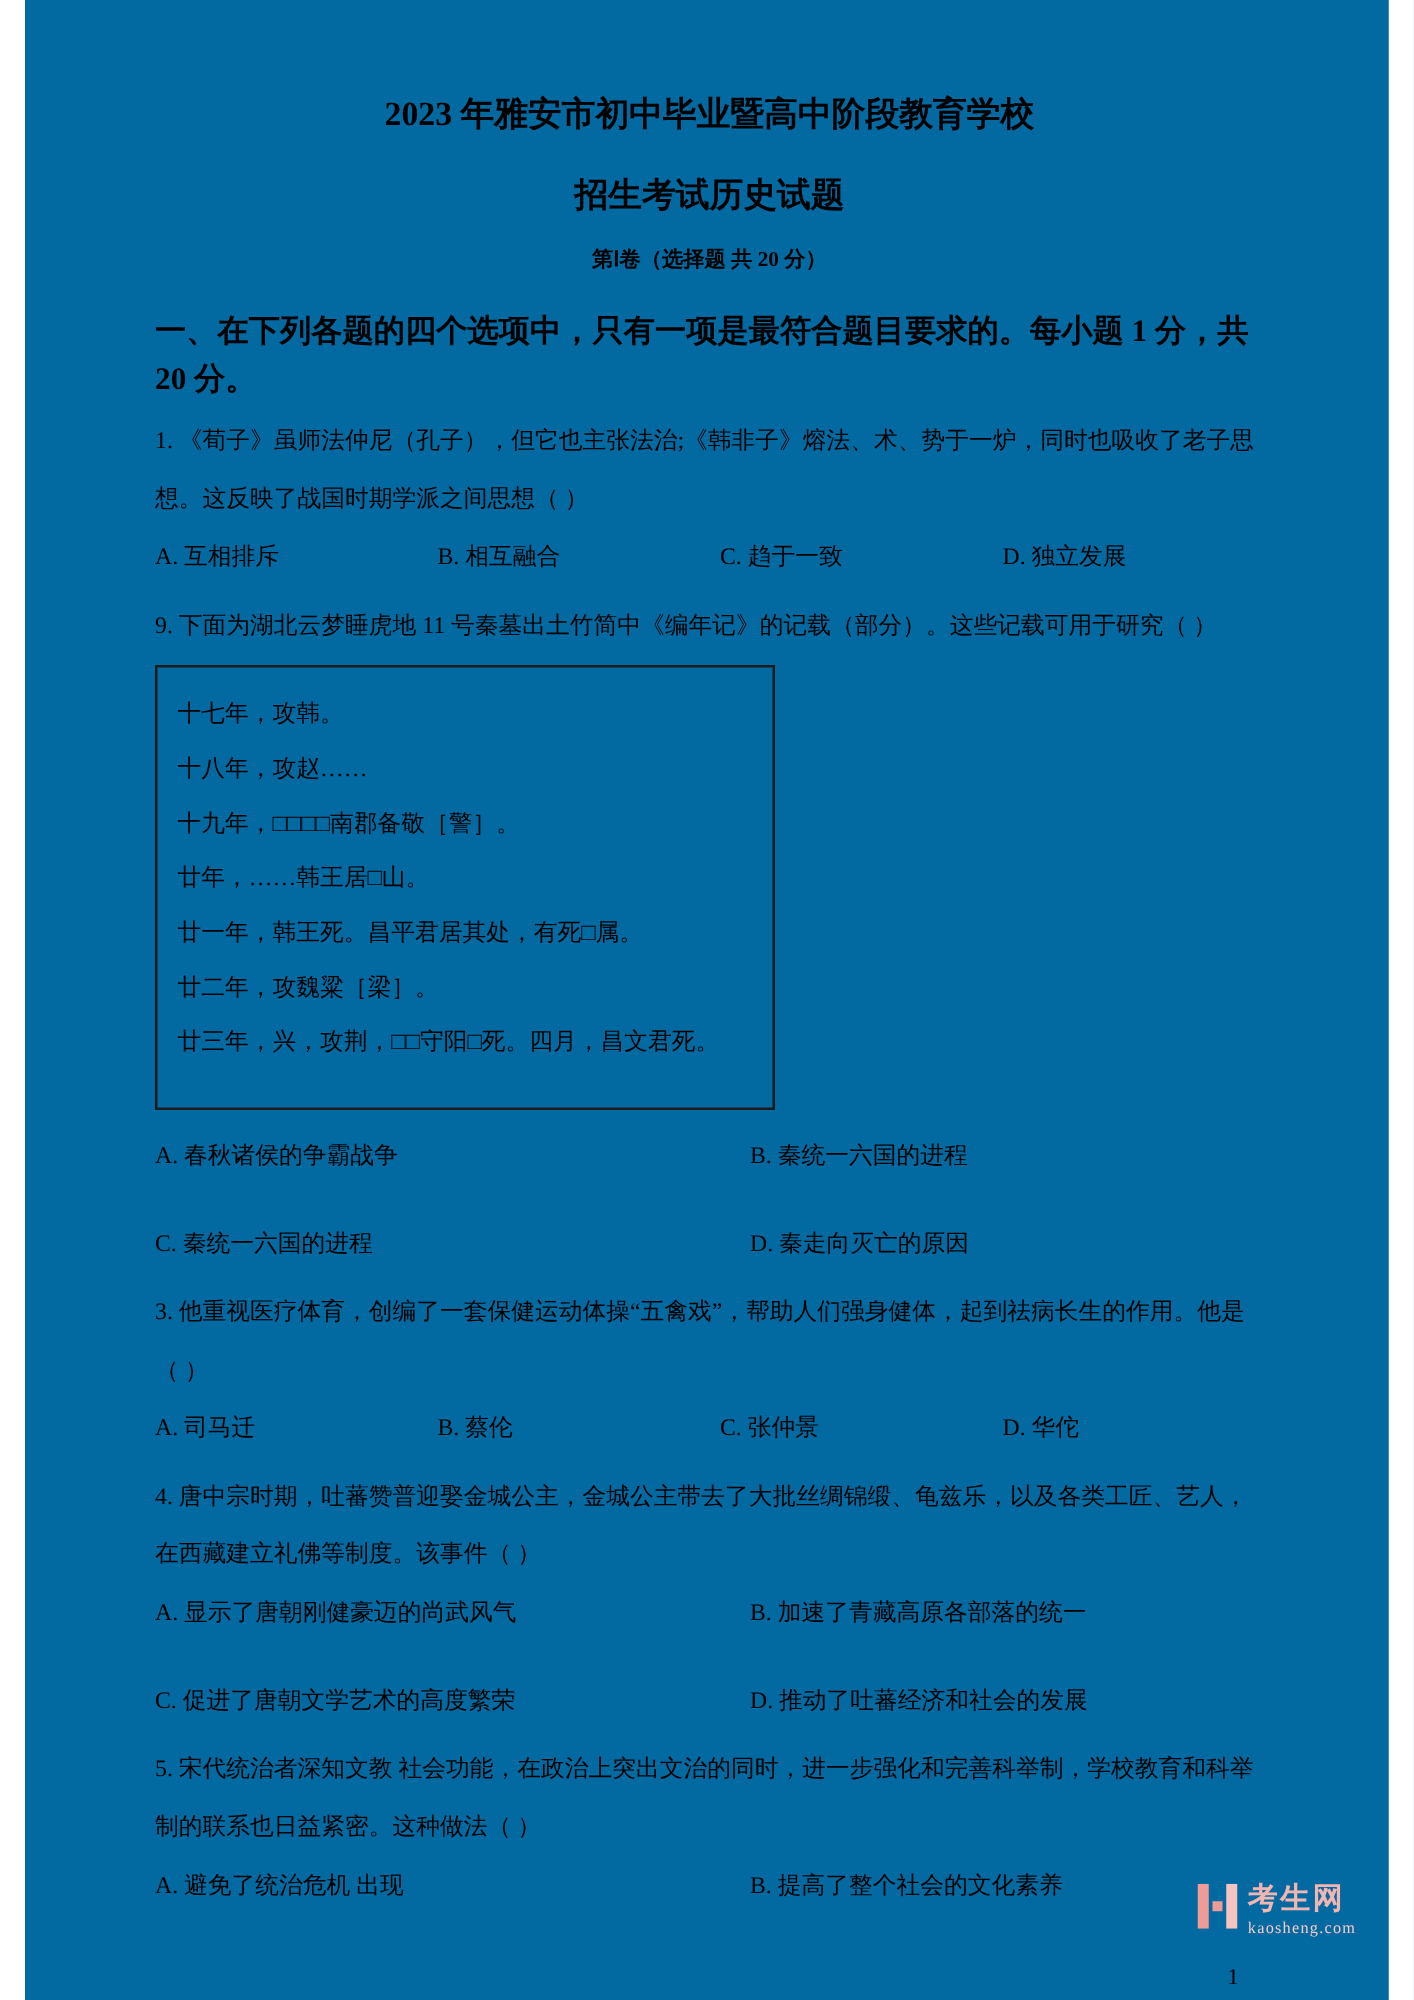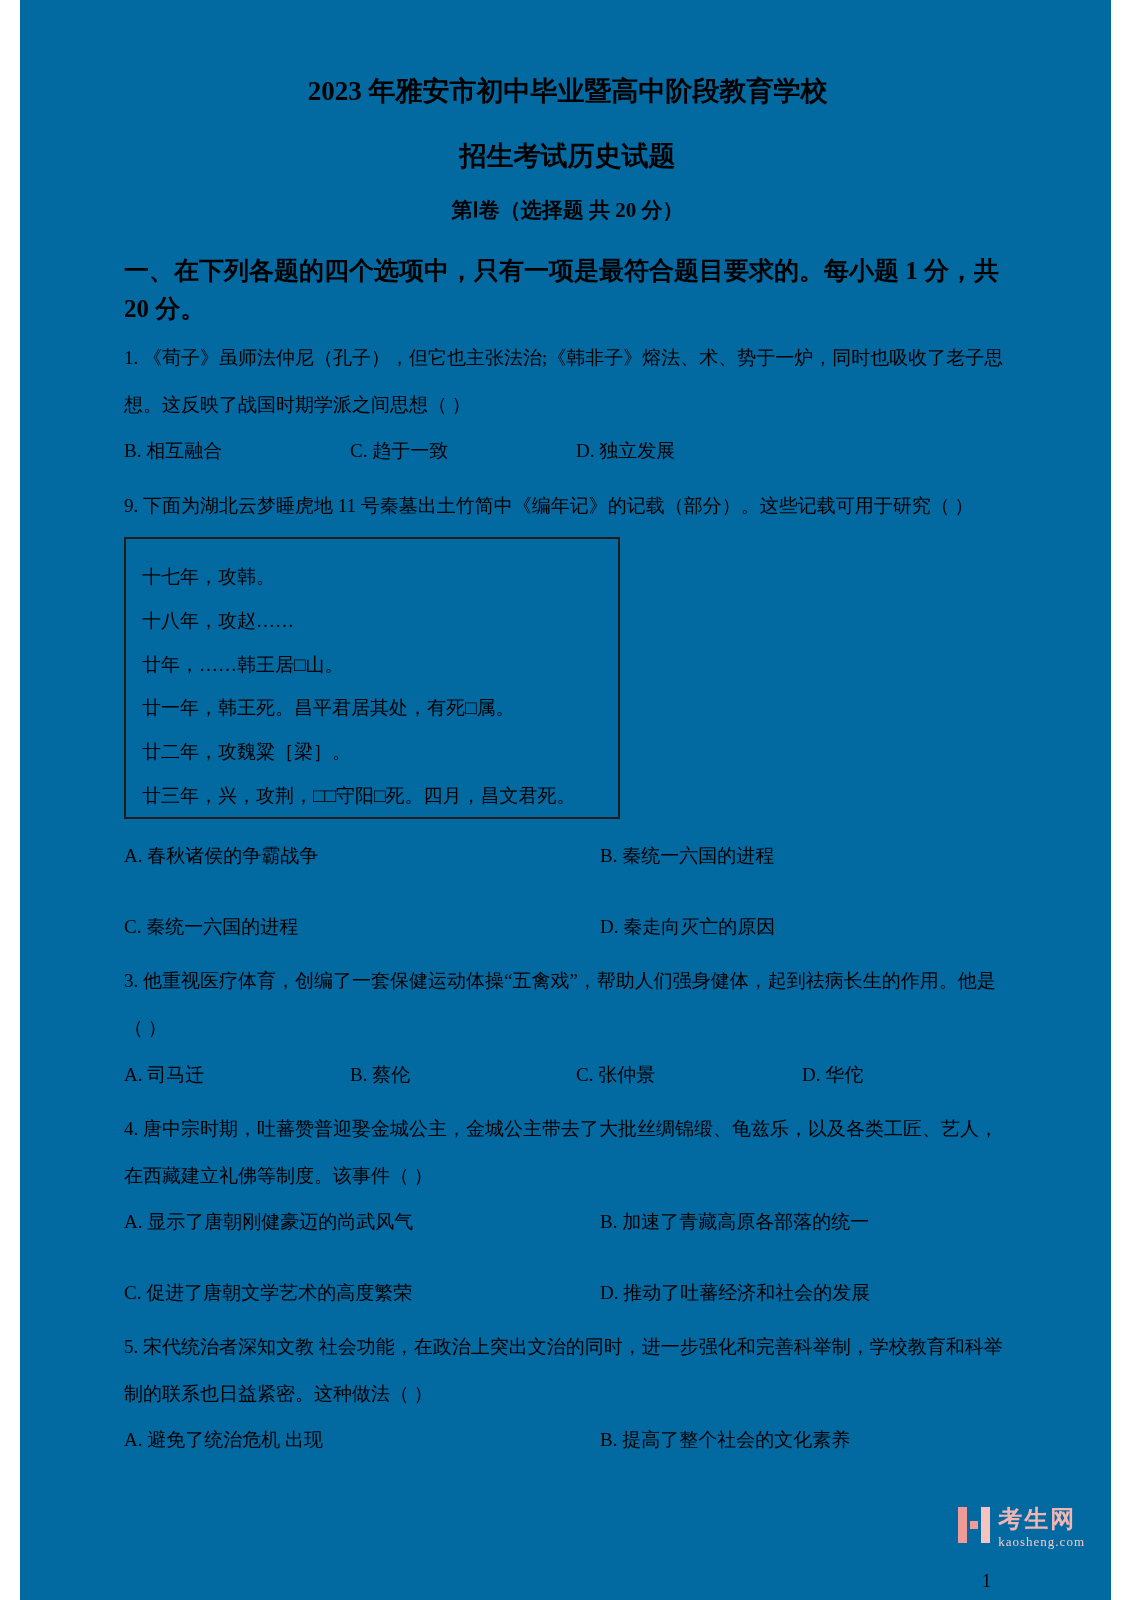--- a/index.html
+++ b/index.html
@@ -19,21 +19,21 @@
   .title {
     text-align: center;
     font-size: 27px;
     font-weight: bold;
     margin: 0;
     line-height: 1.0;
   }
   .title + .title { margin-top: 38px; }
   .part-heading {
     text-align: center;
-    font-size: 21px;
+    font-size: 17px;
     font-weight: bold;
     margin-top: 26px;
   }
   .section-instructions {
     font-size: 25px;
     font-weight: bold;
     margin-top: 28px;
     line-height: 1.5;
   }
   .question { margin-top: 8px; }
@@ -52,21 +52,21 @@
     display: grid;
     grid-template-columns: 452px auto;
     font-size: 19px;
     line-height: 2.45;
     gap: 24px;
   }
   .opt { white-space: nowrap; }
   .bamboo-box {
     width: 496px;
     border: 2px solid #1c1c1c;
-    padding: 16px 18px 0 16px;
+    padding: 16px 18px 30px 16px;
     margin: 8px 0 14px 0;
   }
   .bamboo-line {
     font-size: 19px;
     line-height: 2.3;
     margin: 0;
   }
   .watermark {
     position: absolute;
     right: 26px;
@@ -102,31 +102,33 @@
   <div class="content">
 
     <h1 class="title">2023 年雅安市初中毕业暨高中阶段教育学校</h1>
     <h1 class="title">招生考试历史试题</h1>
     <div class="part-heading">第Ⅰ卷（选择题 共 20 分）</div>
     <div class="section-instructions">一、在下列各题的四个选项中，只有一项是最符合题目要求的。每小题 1 分，共 20 分。</div>
 
     <div class="question">
       <p class="stem">1. 《荀子》虽师法仲尼（孔子），但它也主张法治;《韩非子》熔法、术、势于一炉，同时也吸收了老子思想。这反映了战国时期学派之间思想（    ）</p>
       <div class="opts4">
+        <span class="opt">A. 互相排斥</span>
         <span class="opt">B. 相互融合</span>
         <span class="opt">C. 趋于一致</span>
         <span class="opt">D. 独立发展</span>
       </div>
     </div>
 
     <div class="question">
       <p class="stem">9. 下面为湖北云梦睡虎地 11 号秦墓出土竹简中《编年记》的记载（部分）。这些记载可用于研究（    ）</p>
       <div class="bamboo-box">
         <p class="bamboo-line">十七年，攻韩。</p>
         <p class="bamboo-line">十八年，攻赵……</p>
+        <p class="bamboo-line">十九年，□□□□南郡备敬［警］。</p>
         <p class="bamboo-line">廿年，……韩王居□山。</p>
         <p class="bamboo-line">廿一年，韩王死。昌平君居其处，有死□属。</p>
         <p class="bamboo-line">廿二年，攻魏粱［梁］。</p>
         <p class="bamboo-line">廿三年，兴，攻荆，□□守阳□死。四月，昌文君死。</p>
       </div>
       <div class="opts2">
         <span class="opt">A. 春秋诸侯的争霸战争</span>
         <span class="opt">B. 秦统一六国的进程</span>
         <span class="opt">C. 秦统一六国的进程</span>
         <span class="opt">D. 秦走向灭亡的原因</span>

